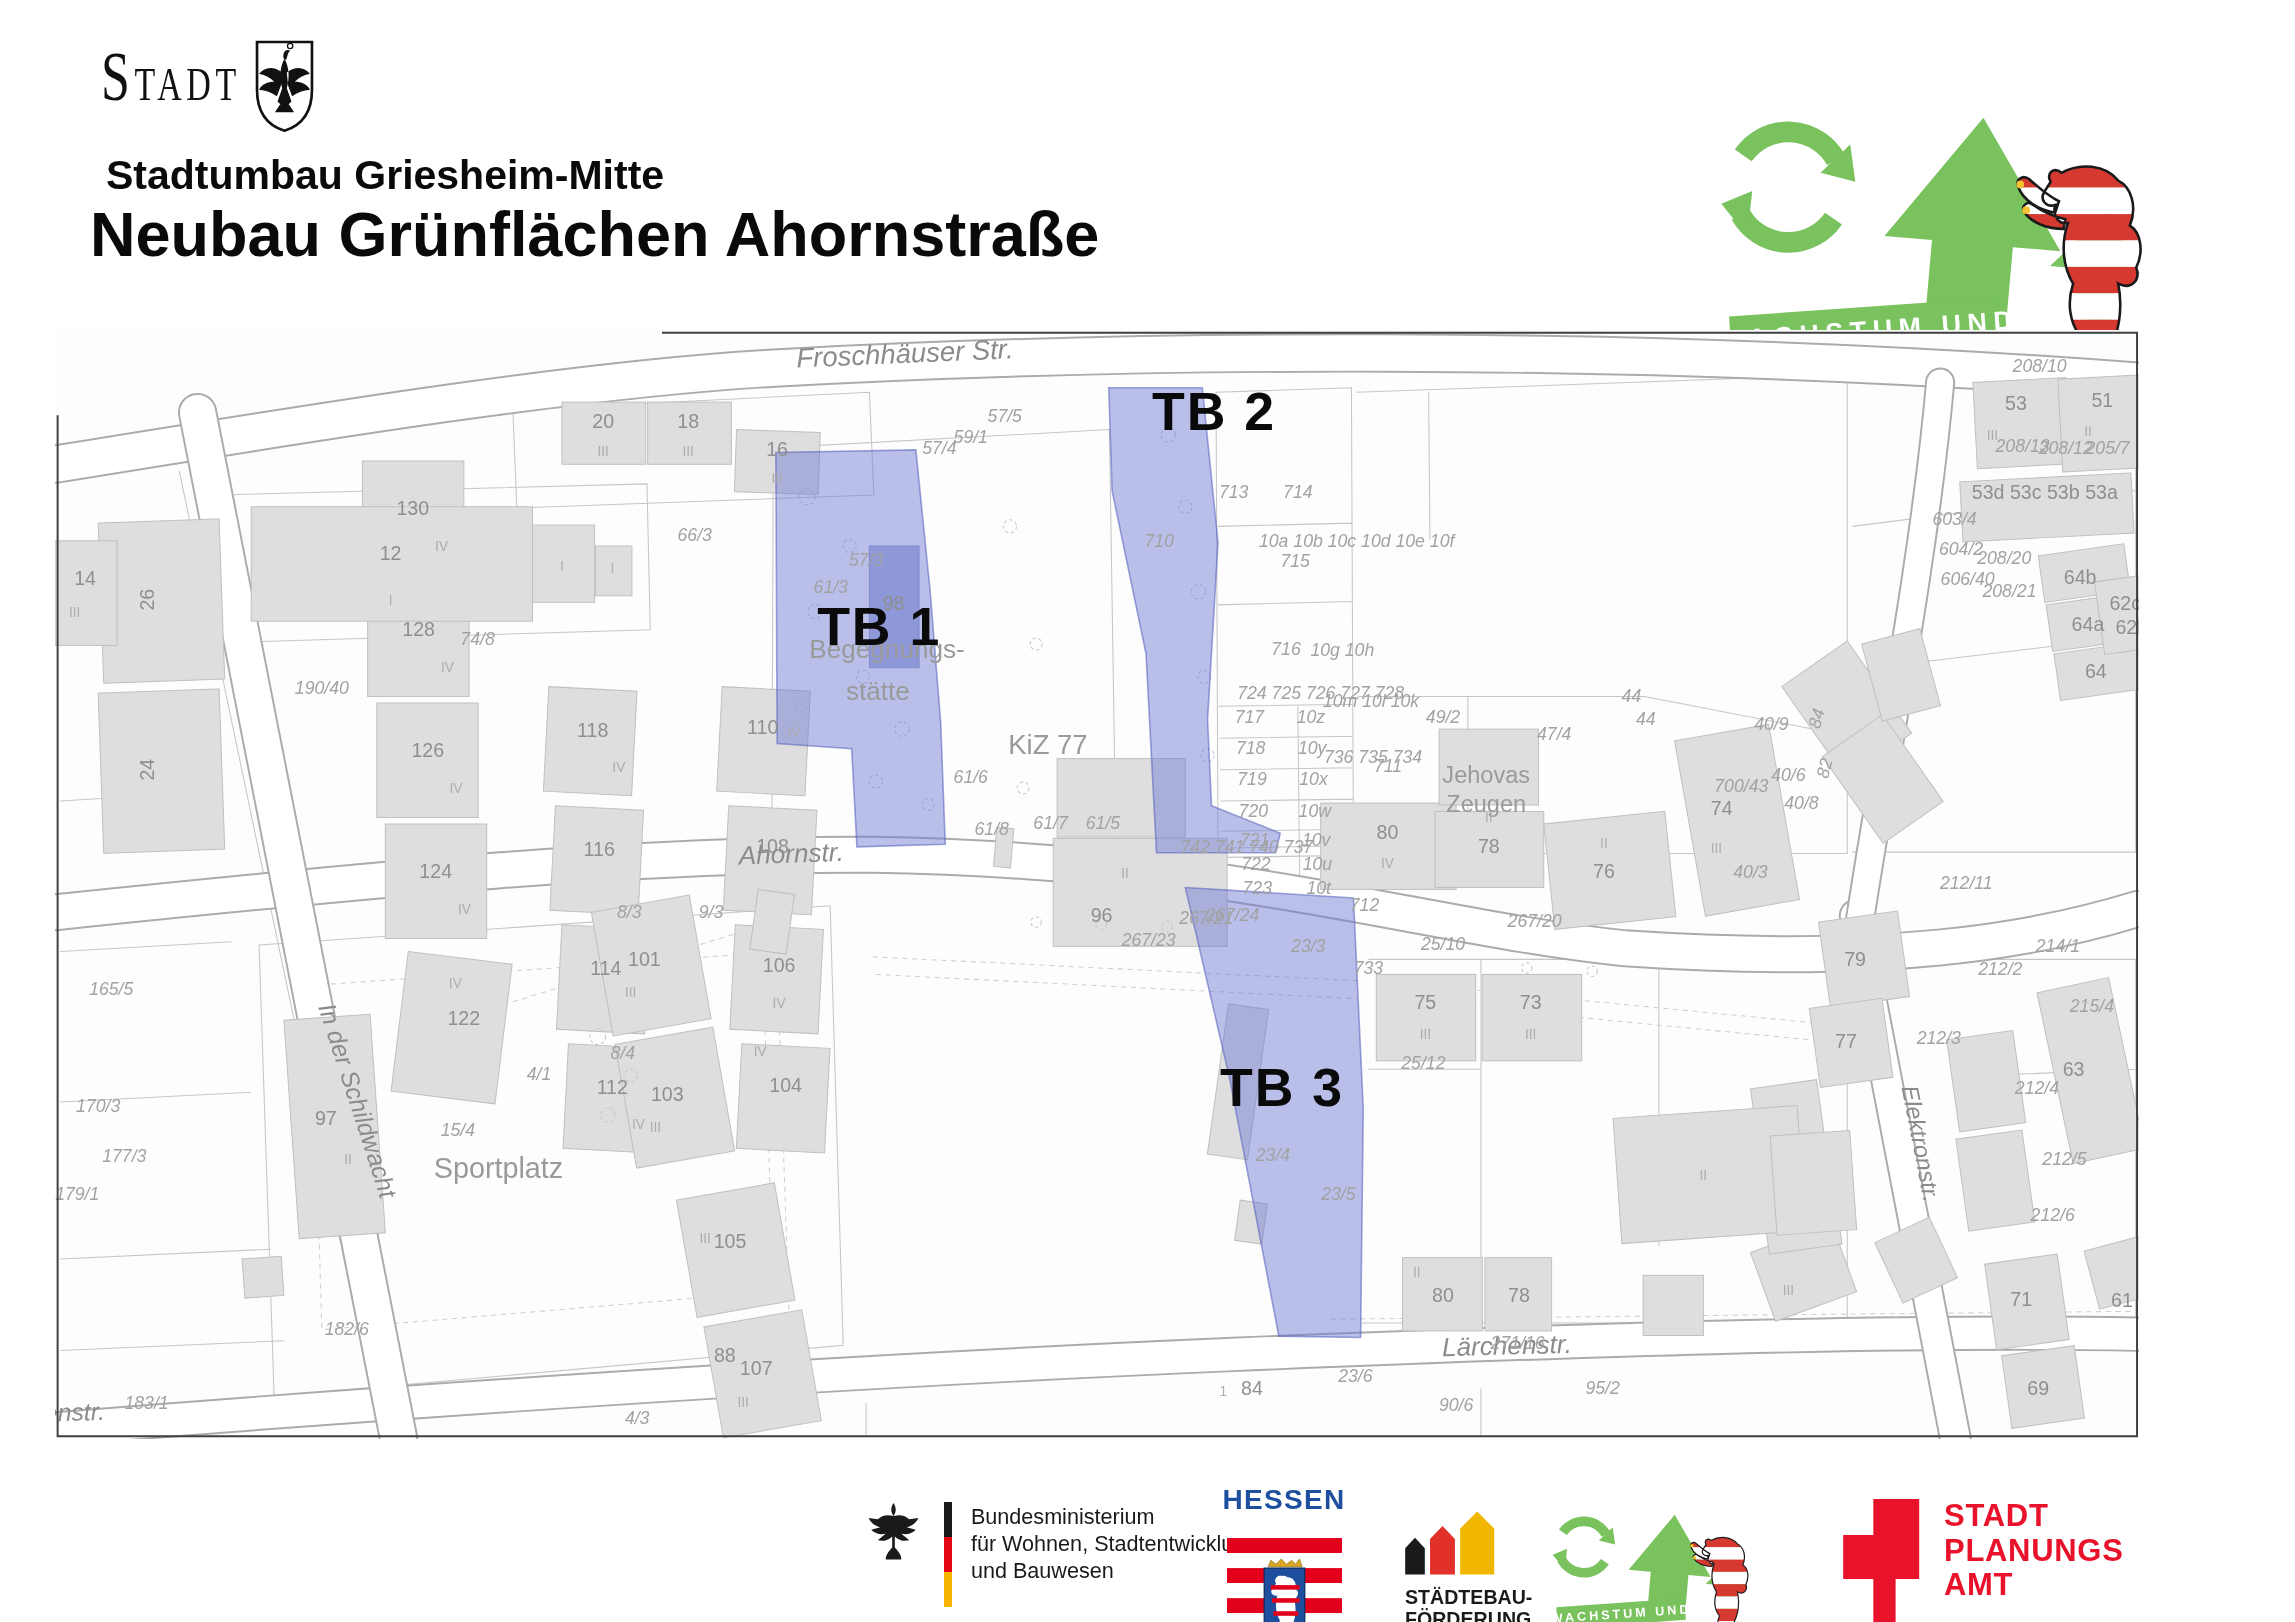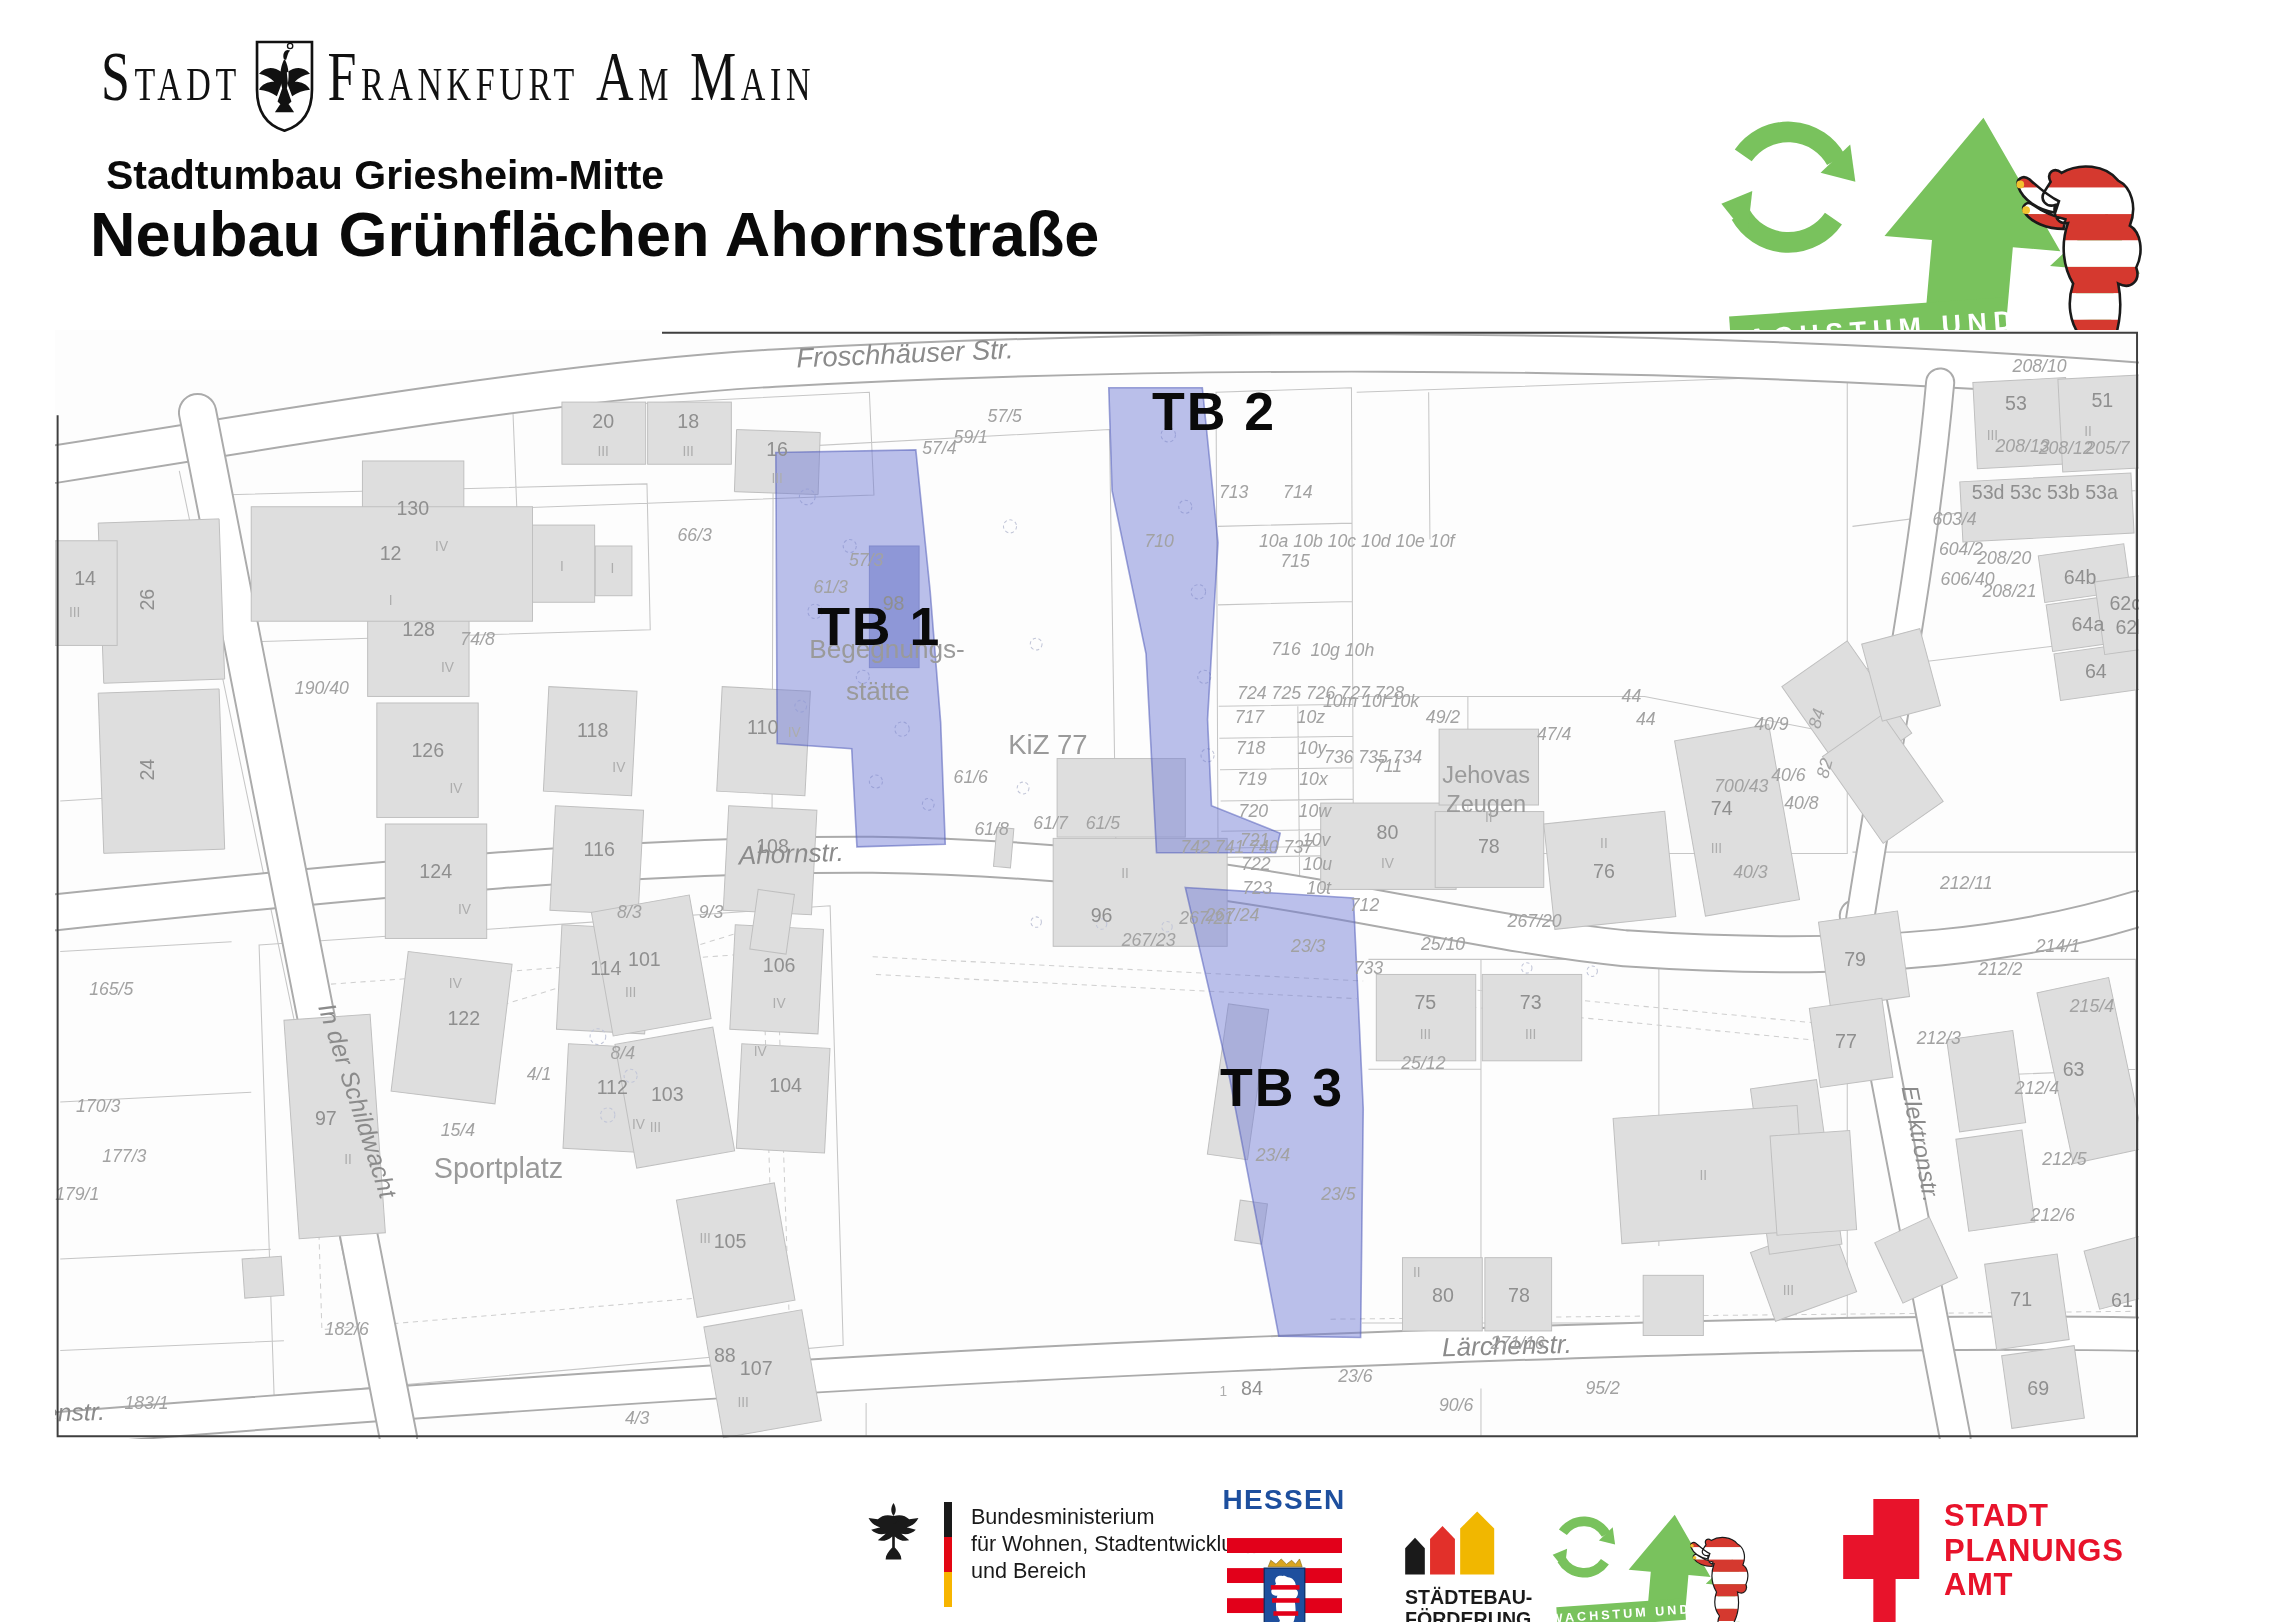--- a/index.html
+++ b/index.html
@@ -60,25 +60,20 @@
       <span class="clword">Stadt</span>
     </span>
   <svg width="63" height="96" viewBox="0 0 95 145">
     <path d="M6,6 H89 V78 C89,116 70,133 47.5,140 C25,133 6,116 6,78 Z" fill="#ffffff" stroke="#111" stroke-width="4"></path>
     <path fill="#111" d="M47,32 C40,46 40,60 44,76 L37,96 C44,104 51,104 58,96 L51,76 C55,60 55,46 48,32 Z
       M44,52 C30,42 18,44 9,54 C19,56 26,60 32,66 C22,66 13,70 9,78 C19,79 28,82 36,88 L42,72 Z
       M51,52 C65,42 77,44 86,54 C76,56 69,60 63,66 C73,66 82,70 86,78 C76,79 67,82 59,88 L53,72 Z
       M47,33 C43,24 49,15 56,19 C52,23 52,28 50,33 Z M41,100 L33,112 H62 L54,100 Z"></path>
     <circle cx="56" cy="12" r="4" fill="none" stroke="#111" stroke-width="2"></circle>
   </svg>
-  <span class="wordrow" id="cl-right">
-      <span class="clword">Frankfurt</span>
-      <span class="clword">am</span>
-      <span class="clword">Main</span>
-    </span>
 </div>
 
 <div id="kicker">Stadtumbau Griesheim-Mitte</div>
 <div id="main-title">Neubau Grünflächen Ahornstraße</div>
 <div id="subtitle">
   <div>Neugestaltung Grün- und Sportfläche südlich der Ahornstraße, Entwicklung</div>
   <div>Spielfläche im Bereich Kai-Uwe-Gärtner-Haus, Aufwertung Wegeverbindung</div>
 </div>
 
 <svg width="0" height="0" style="position:absolute">
@@ -495,21 +490,21 @@
     <polygon points="48,28 56,33 48,38" fill="#1a1a1a"></polygon>
   </svg>
   <div class="bar">
     <i style="background:#1a1a1a"></i>
       <i style="background:#e30613"></i>
       <i style="background:#f7b500"></i>
   </div>
   <div id="bund-text">
     <div>Bundesministerium</div>
     <div>für Wohnen, Stadtentwicklung</div>
-    <div>und Bereich</div>
+    <div>und Bauwesen</div>
   </div>
 </div>
 
 <div id="hessen-logo">
   <div id="hessen-title">HESSEN</div>
   <svg width="115" height="136" viewBox="0 0 176 208">
     <g>
       <rect x="0" y="0" width="176" height="23" fill="#e2001a"></rect>
         <rect x="0" y="23" width="176" height="23" fill="#fff"></rect>
       <rect x="0" y="46" width="176" height="23" fill="#e2001a"></rect>

